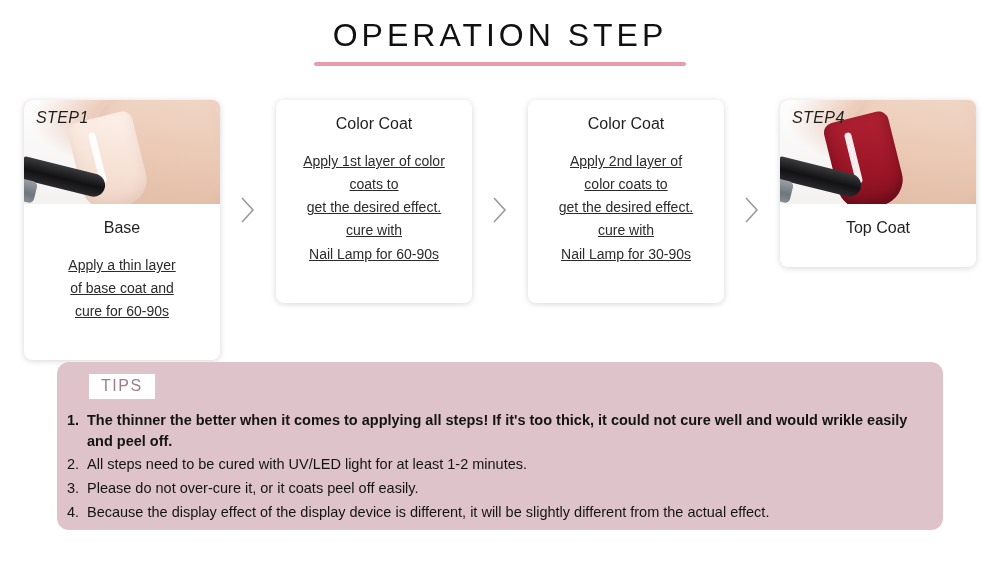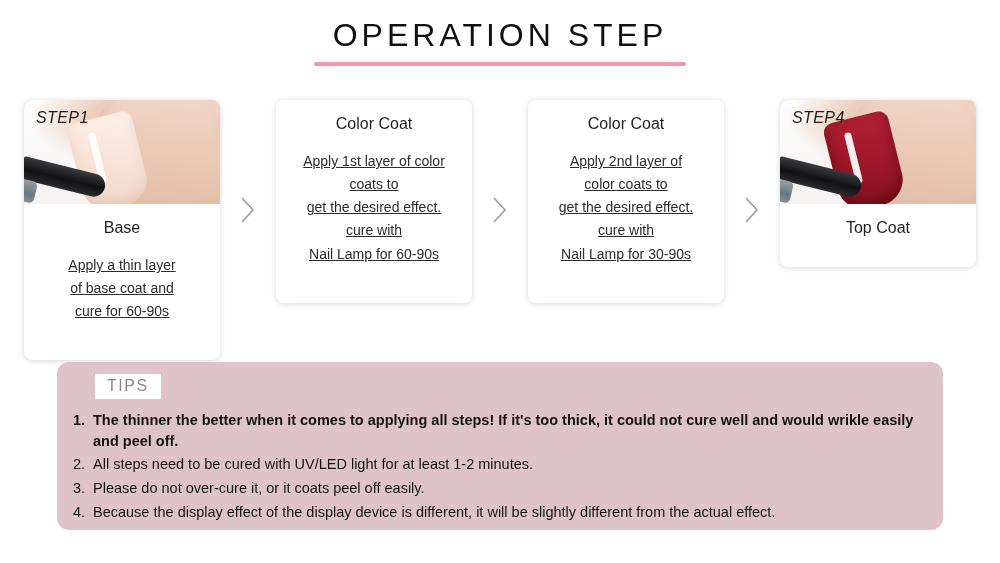--- a/index.html
+++ b/index.html
@@ -174,21 +174,21 @@
   
   .tips-panel {
     position: absolute;
     left: 57px;
     top: 362px;
     width: 886px;
     height: 168px;
     background: #dec4ca;
     border-radius: 12px;
     box-sizing: border-box;
-    padding: 12px 22px 14px 16px;
+    padding: 12px 22px 14px 10px;
   }
   .tips-badge {
     display: inline-block;
     background: #ffffff;
     color: #9b7f86;
     font-size: 16px;
     letter-spacing: 1.5px;
     padding: 3px 12px 4px 12px;
     margin-left: 22px;
   }

